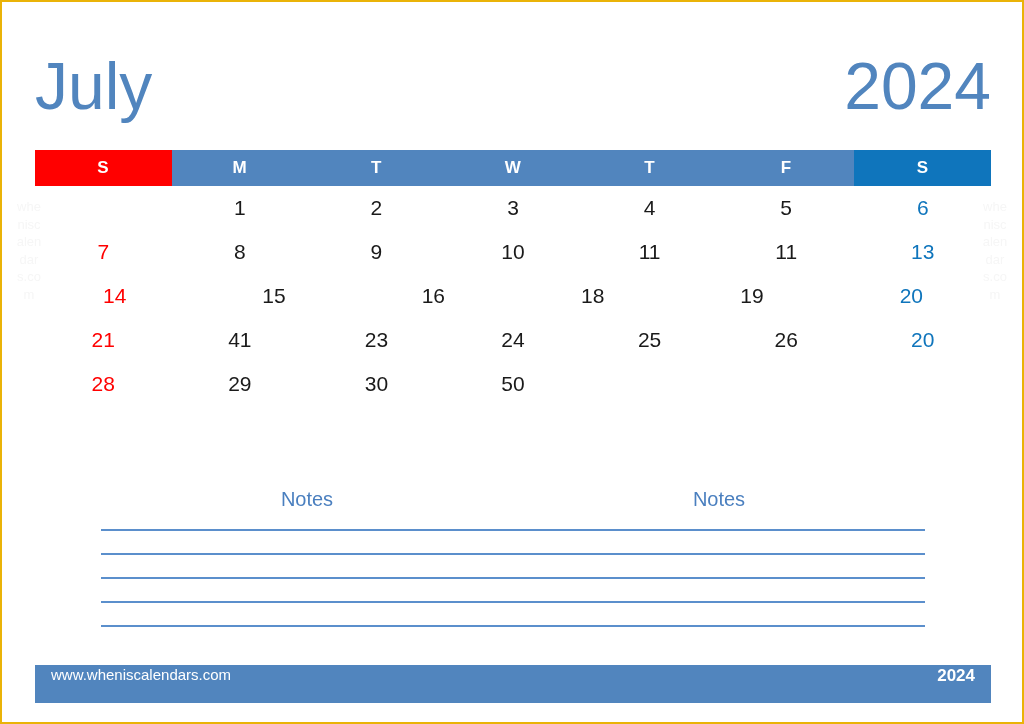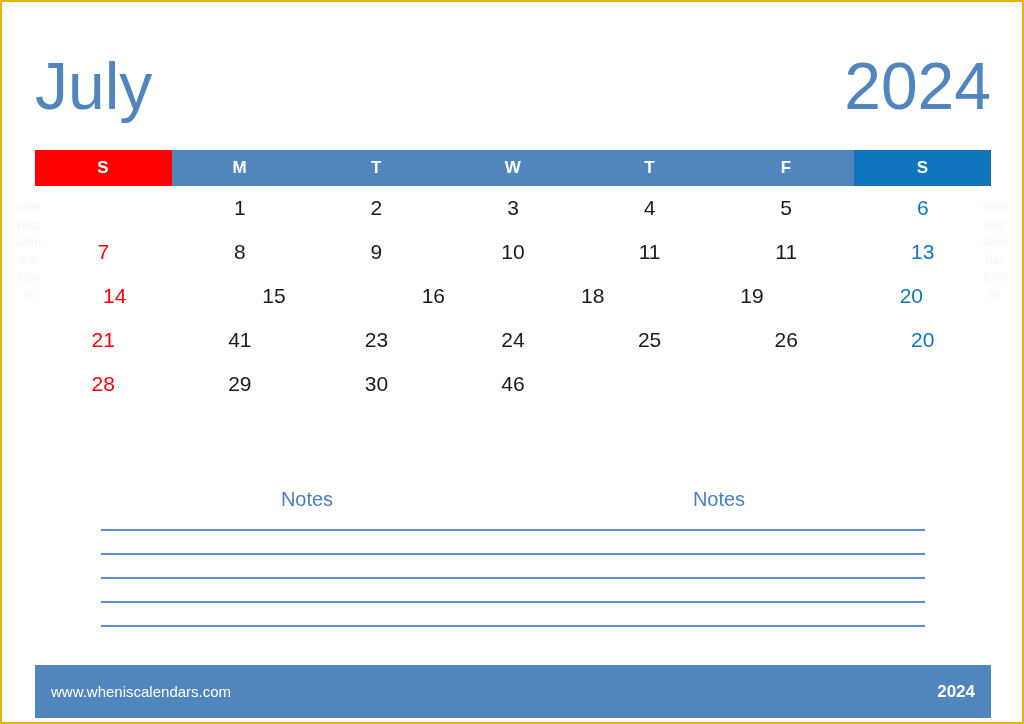--- a/index.html
+++ b/index.html
@@ -123,27 +123,26 @@
     margin-bottom: 22px;
   }
   .notes-line:last-child { margin-bottom: 0; }
 
   
   .footer-bar {
     position: absolute;
     left: 33px;
     top: 663px;
     width: 956px;
-    height: 53px;
+    height: 38px;
     background: #5185be;
     display: flex;
-    align-items: center;
     justify-content: space-between;
     box-sizing: border-box;
-    padding: 10px 16px;
+    padding: 1px 16px;
   }
   .footer-url {
     color: #ffffff;
     font-size: 15px;
   }
   .footer-year {
     color: #ffffff;
     font-size: 17px;
     font-weight: bold;
   }
@@ -234,21 +233,21 @@
         <div class="date-cell">23</div>
         <div class="date-cell">24</div>
         <div class="date-cell">25</div>
         <div class="date-cell">26</div>
         <div class="date-cell sat">20</div>
       </div>
       <div class="date-row">
         <div class="date-cell sun">28</div>
         <div class="date-cell">29</div>
         <div class="date-cell">30</div>
-        <div class="date-cell">46</div>
+        <div class="date-cell">50</div>
         <div class="date-cell empty"></div>
         <div class="date-cell empty"></div>
         <div class="date-cell empty"></div>
       </div>
     </div>
 
   <div class="notes-area">
     <div class="notes-block">
       <div class="notes-title">Notes</div>
       <div id="notes-lines-left">

